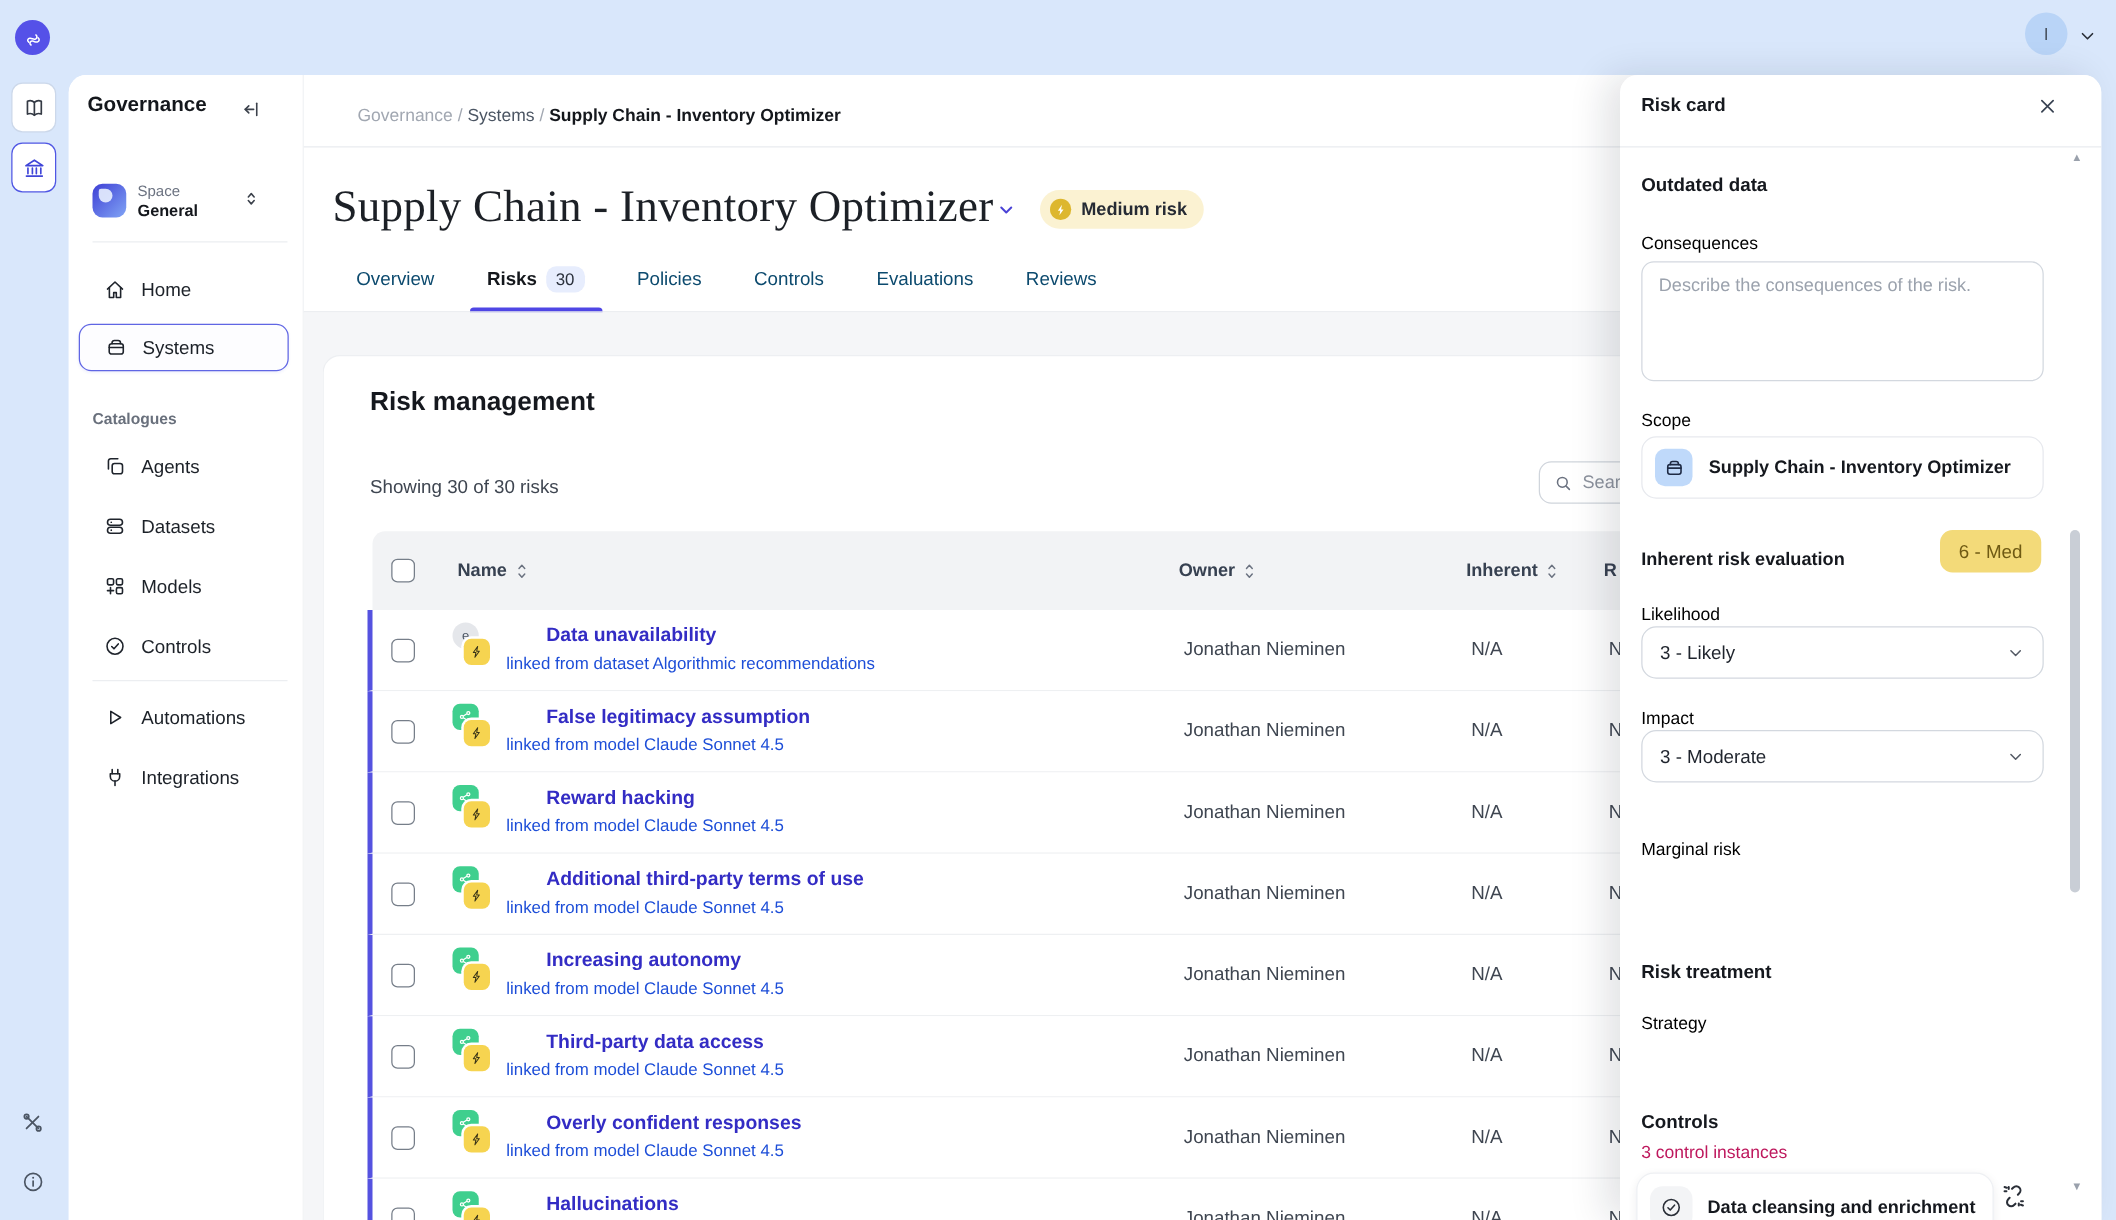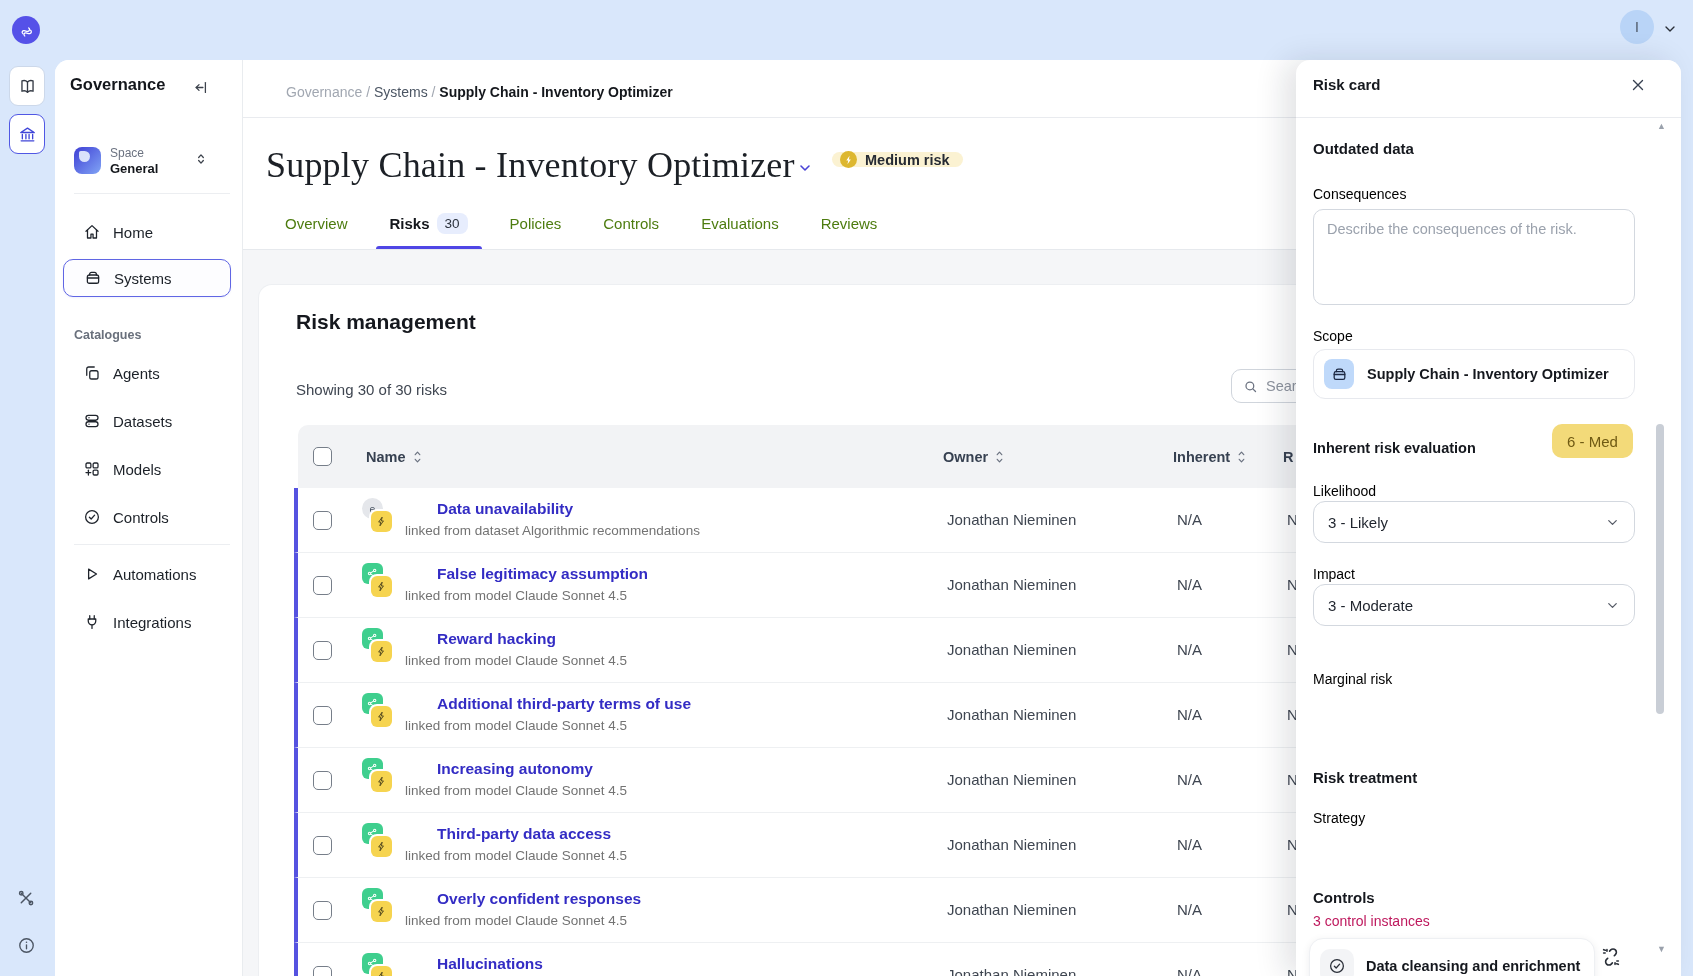--- a/index.html
+++ b/index.html
@@ -36,24 +36,24 @@
   .nav-item.active { border:1.5px solid #6066e4; background:#fdfdff; box-shadow:0 1px 2px rgba(80,87,228,.08); }
   .nav-section { left:74px; font-size:12.5px; font-weight:600; color:#69707c; }
 
   
   .crumb { left:276px; top:84px; font-size:14px; color:#a1a7b1; white-space:nowrap;margin-left:10px; }
   .crumb .c2 { color:#4b5563; }
   .crumb .c3 { color:#14171c; font-weight:600; }
   .hdr-border { left:243px; top:117px; width:1438px; height:1px; background:#e9ebef; }
   .page-title { left:266px; top:144px; font-family:"Liberation Serif", serif; font-size:36px; font-weight:400; color:#1c2026; letter-spacing:.2px; cursor:pointer; }
   .title-chev { left:797px; top:160px; color:#4a43d6; cursor:pointer; }
-  .risk-badge { left:832px; top:152px; height:15px; border-radius:16px; background:#fbf2d2; display:flex; align-items:center; gap:8px; padding:0 13px 0 8px; font-size:14.5px; font-weight:600; color:#262b34; }
+  .risk-badge { left:832px; top:152px; height:31px; border-radius:16px; background:#fbf2d2; display:flex; align-items:center; gap:8px; padding:0 13px 0 8px; font-size:14.5px; font-weight:600; color:#262b34; }
   .rb-circle { width:17px; height:17px; border-radius:50%; background:#ddb72f; display:flex; align-items:center; justify-content:center; }
   .tabs { left:271px; top:196px; height:54px; display:flex; gap:14px; }
-  .tab { position:relative; height:54px; display:flex; align-items:center; gap:7px; padding:0 14px; font-size:15px; color:#4d7c0f; cursor:pointer; }
+  .tab { position:relative; height:54px; display:flex; align-items:center; gap:7px; padding:0 14px; font-size:15px; color:#0c4a6e; cursor:pointer; }
   .tab.active { color:#14171c; font-weight:600; }
   .tab.active:after { content:""; position:absolute; left:0; right:0; bottom:0; height:4px; border-radius:3px 3px 0 0; background:#4f46e5; }
   .tab-badge { background:#e7edfd; border-radius:8px; padding:3px 8px; font-size:13.5px; font-weight:400; color:#2b313c; }
   .tab-border { left:243px; top:249px; width:1438px; height:1px; background:#e6e9ed; }
 
   
   .content-bg { left:243px; top:250px; width:1438px; height:726px; background:#f5f6f8; }
   .card { left:258px; top:284px; width:1423px; height:692px; background:#fff; border:1px solid #edeff2; border-bottom:none; border-radius:14px 14px 0 0; }
   .sec-heading { left:296px; top:310px; font-size:21px; font-weight:700; color:#15181e; }
   .sec-showing { left:296px; top:381px; font-size:15px; color:#3f4651; }
@@ -64,21 +64,21 @@
   
   .thead { left:298px; top:425px; width:1383px; height:63px; background:#f2f3f5; border-radius:10px 0 0 0; }
   .th { position:absolute; top:24px; font-size:14.5px; font-weight:600; color:#374151; display:flex; gap:6px; align-items:center; cursor:pointer; }
   .cb { position:absolute; width:19px; height:19px; border:1.5px solid #767e89; border-radius:5px; background:#fff; cursor:pointer; }
   .trow { left:294px; width:1387px; height:65px; background:#fff; border-left:4px solid #5552e0; border-bottom:1px solid #eef0f2; cursor:pointer; }
   .trow .cb { left:15px; top:23px; }
   .src-green { position:absolute; left:64px; top:10px; width:21px; height:21px; border-radius:6px; background:#3fcf8e; display:flex; align-items:center; justify-content:center; }
   .src-gray { position:absolute; left:64px; top:10px; width:21px; height:21px; border-radius:50%; background:#e5e7eb; display:flex; align-items:center; justify-content:center; font-size:10.5px; color:#4b5563; }
   .bolt-chip { position:absolute; left:73px; top:23px; width:21px; height:21px; border-radius:6px; background:#f6d450; display:flex; align-items:center; justify-content:center; box-shadow:0 0 0 2px #fff; }
   .rname { position:absolute; left:107px; top:12px; font-size:15.5px; font-weight:700; color:#332cc4; text-decoration:none; white-space:nowrap; cursor:pointer;margin-left:32px; }
-  .rsub { position:absolute; left:107px; top:35px; font-size:13.5px; color:#737373; white-space:nowrap; }
+  .rsub { position:absolute; left:107px; top:35px; font-size:13.5px; color:#1d4ed8; white-space:nowrap; }
   .rcell { position:absolute; top:23px; font-size:15px; color:#3f4651; white-space:nowrap; }
 
   
   .panel { left:1296px; top:60px; width:385px; height:916px; background:#fff; border-radius:14px 14px 0 0; box-shadow:-12px 0 30px rgba(15,23,42,.12); }
   .panel-title { left:1313px; top:76px; font-size:15px; font-weight:600; color:#15181e; }
   .panel-x { left:1629px; top:76px; color:#374151; cursor:pointer; }
   .panel-hdr-border { left:1296px; top:117px; width:385px; height:1px; background:#e9ebef; }
   .phead { position:absolute; font-size:15px; font-weight:700; color:#15181e; }
   .plabel { position:absolute; font-size:14px; font-weight:500; color:#000000; }
   .pta { left:1313px; top:209px; width:322px; height:96px; border:1px solid #d3d8df; border-radius:10px; padding:11px 13px; font-size:14.5px; font-family:"Liberation Sans", sans-serif; color:#374151; resize:none; outline:none; }

